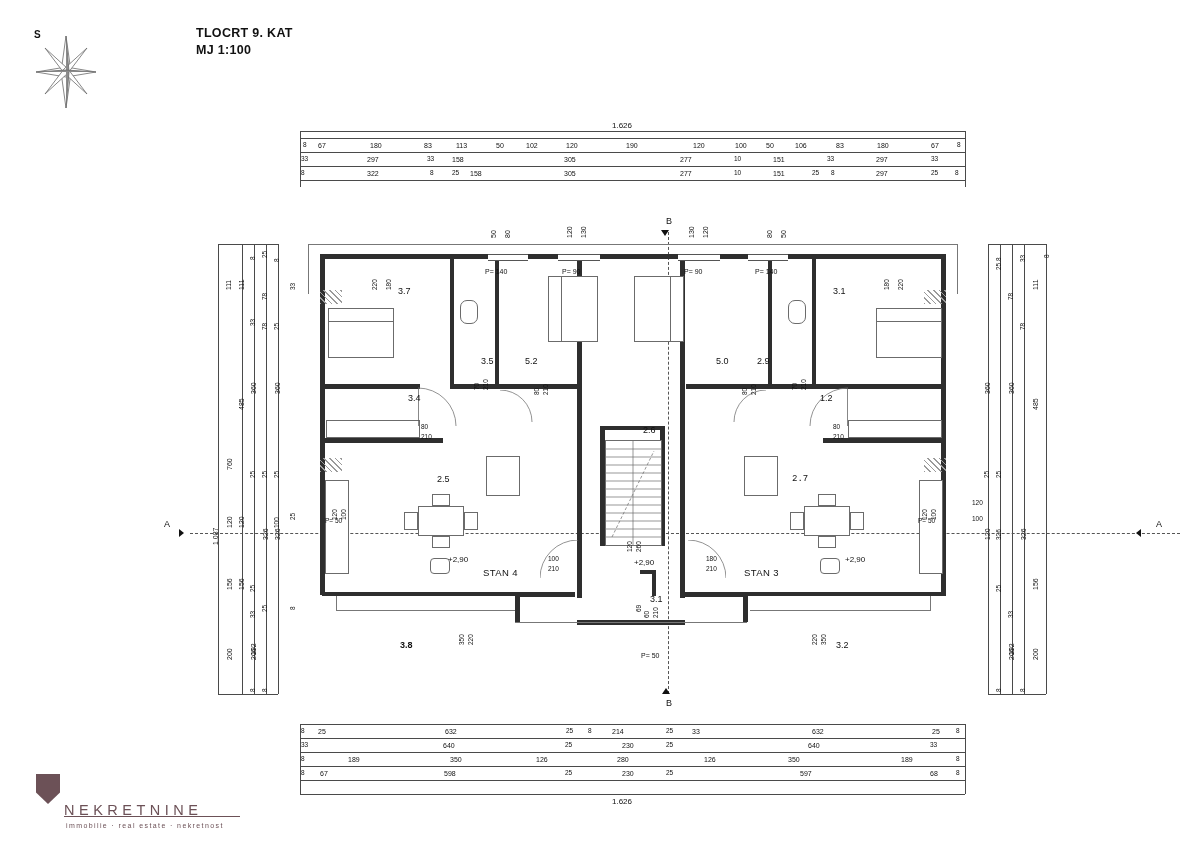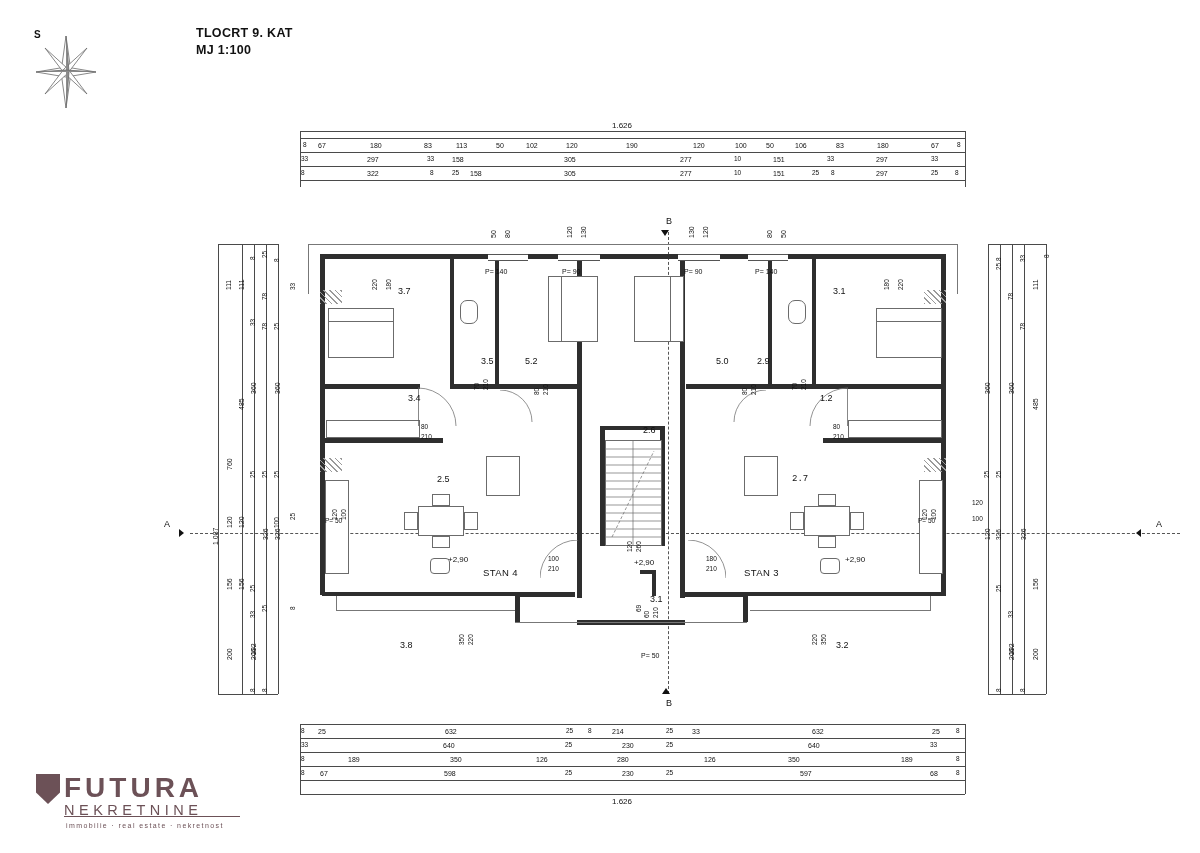--- a/index.html
+++ b/index.html
@@ -373,21 +373,21 @@
 <div class="t sm" style="left:562px;top:268px;">P= 90</div>
 <div class="t sm" style="left:684px;top:268px;">P= 90</div>
 <div class="t sm" style="left:755px;top:268px;">P= 140</div>
 <div class="t sm" style="left:641px;top:652px;">P= 50</div>
 
 <div class="lbl" style="left:398px;top:286px;">3.7</div>
 <div class="lbl" style="left:408px;top:393px;">3.4</div>
 <div class="lbl" style="left:481px;top:356px;">3.5</div>
 <div class="lbl" style="left:525px;top:356px;">5.2</div>
 <div class="lbl" style="left:437px;top:474px;">2.5</div>
-<div class="lbl" style="left:400px;top:640px;">3.8</div>
+<div class="lbl" style="left:400px;top:640px;font-weight:bold;">3.8</div>
 <div class="lbl" style="left:716px;top:356px;">5.0</div>
 <div class="lbl" style="left:757px;top:356px;">2.9</div>
 <div class="lbl" style="left:820px;top:393px;">1.2</div>
 <div class="lbl" style="left:792px;top:474px;font-family:Liberation Mono, monospace;">2.7</div>
 <div class="lbl" style="left:833px;top:286px;">3.1</div>
 <div class="lbl" style="left:836px;top:640px;">3.2</div>
 <div class="lbl" style="left:643px;top:425px;">2.6</div>
 <div class="lbl" style="left:650px;top:594px;">3.1</div>
 
 <div class="lblb" style="left:483px;top:567px;">STAN 4</div>
@@ -477,17 +477,16 @@
 <div class="t sm" style="left:622px;top:770px;">230</div>
 <div class="t xs" style="left:666px;top:770px;">25</div>
 <div class="t sm" style="left:800px;top:770px;">597</div>
 <div class="t sm" style="left:930px;top:770px;">68</div>
 <div class="t xs" style="left:956px;top:770px;">8</div>
 
 <div class="t" style="left:612px;top:798px;">1.626</div>
 
 <div class="logo">
   <div class="logoMark"></div>
-  <div class="logoTxt1">FUTURA</div>
   <div class="logoBar"></div>
   <div class="logoTxt2">NEKRETNINE</div>
   <div class="logoTxt3">immobilie · real estate · nekretnost</div>
 </div>
 
 </body></html>

